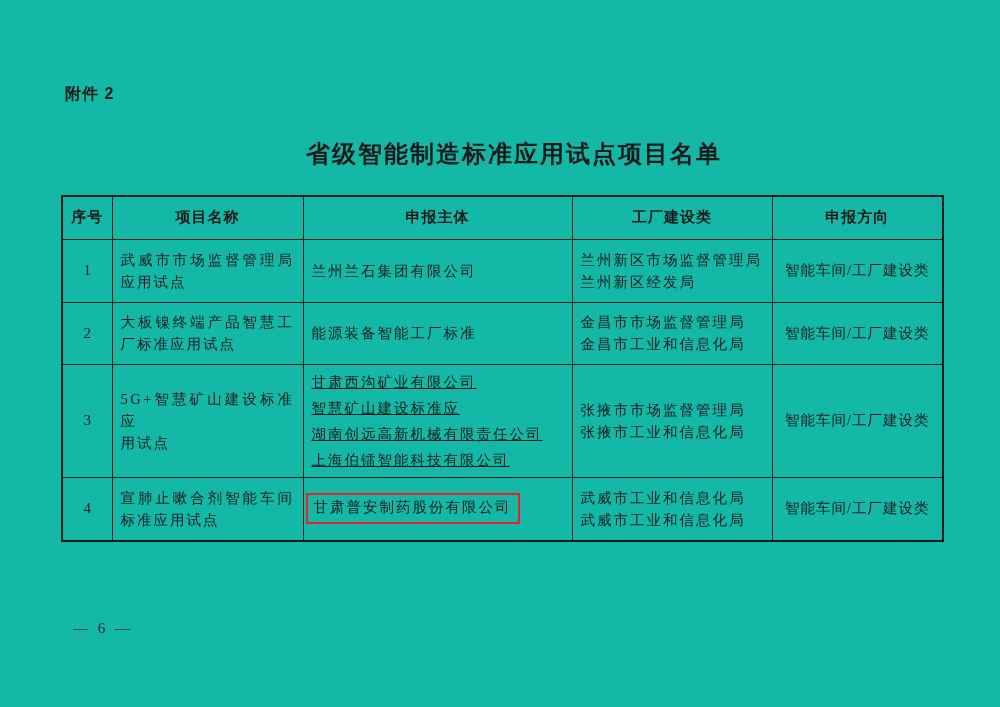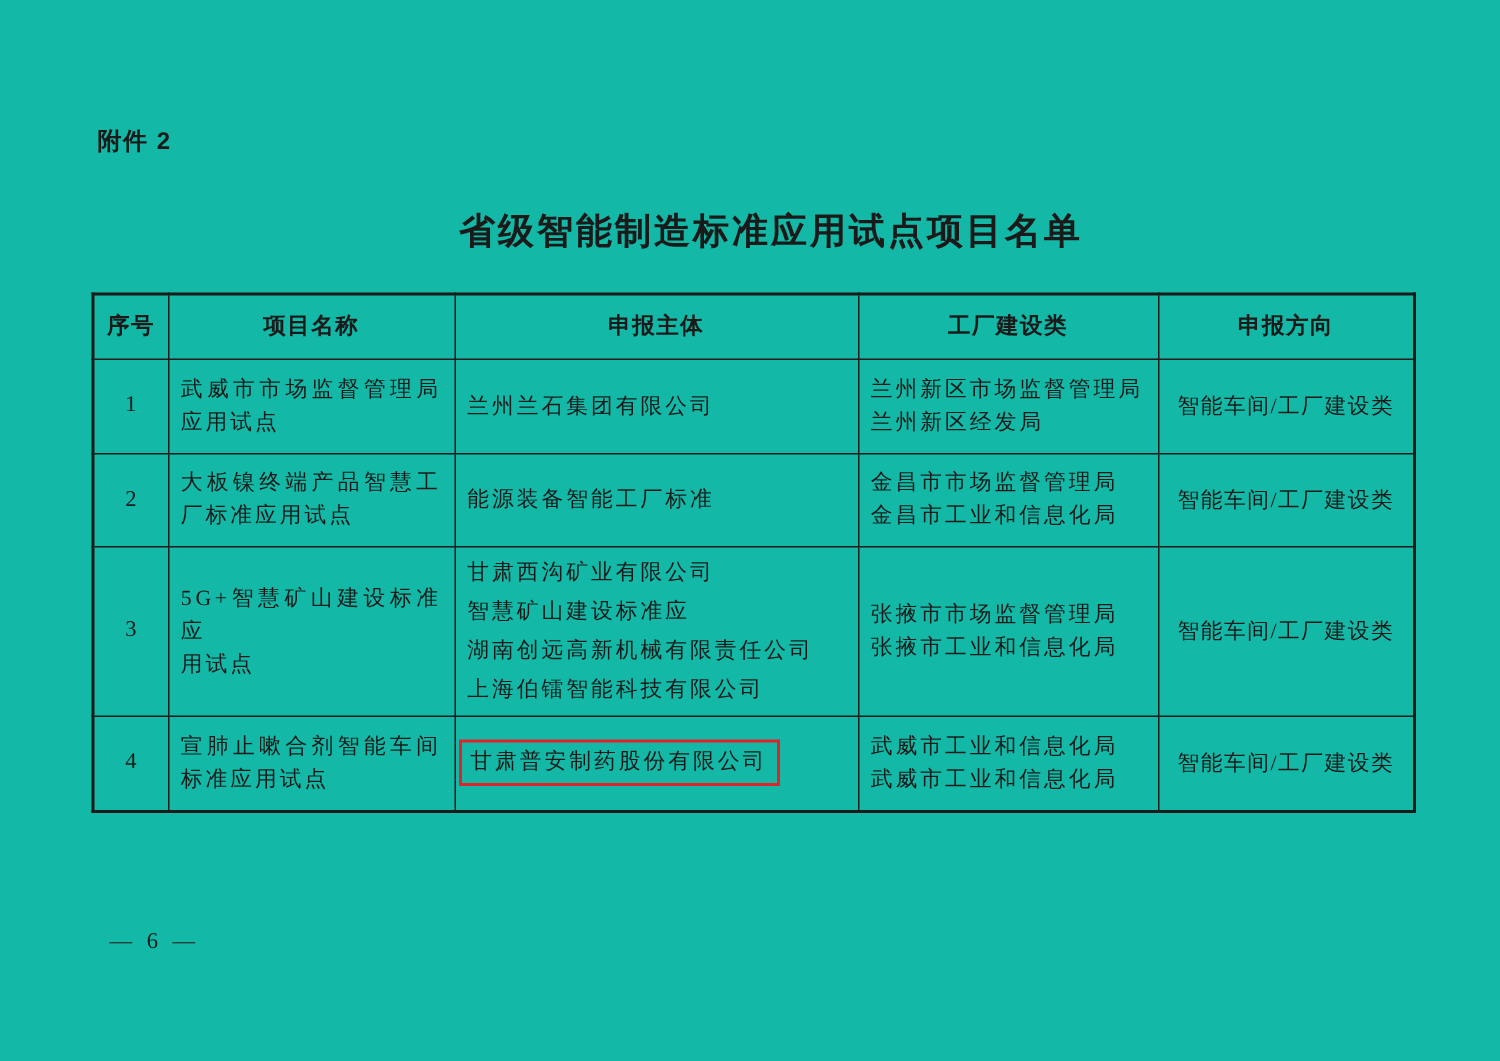--- a/index.html
+++ b/index.html
@@ -52,28 +52,28 @@
   td.no-cell{text-align:center;font-size:15px;padding:2px;}
   td.dir-cell{text-align:center;letter-spacing:1px;padding:2px 2px;}
 
   .line{line-height:22px;letter-spacing:2px;white-space:nowrap;}
   .line.fill{
     white-space:normal;
     text-align:justify;
     text-align-last:justify;
     letter-spacing:2.5px;
   }
-  .lines-lg .line{line-height:26px;}
+  .lines-lg .line{line-height:26px;text-decoration:underline;}
 
   .highlight-box{
     display:inline-block;
     border:2.5px solid var(--highlight);
     padding:2px 6px 3px 6px;
     margin-left:-6px;
-    line-height:22px;letter-spacing:2px;white-space:nowrap;
+    line-height:22px;letter-spacing:2px;white-space:nowrap;font-family:Liberation Mono, monospace;
   }
 
   .page-number{
     position:absolute;left:73px;top:620px;
     font-size:15px;letter-spacing:1px;word-spacing:4px;
   }
 </style>
 </head>
 <body>
 

